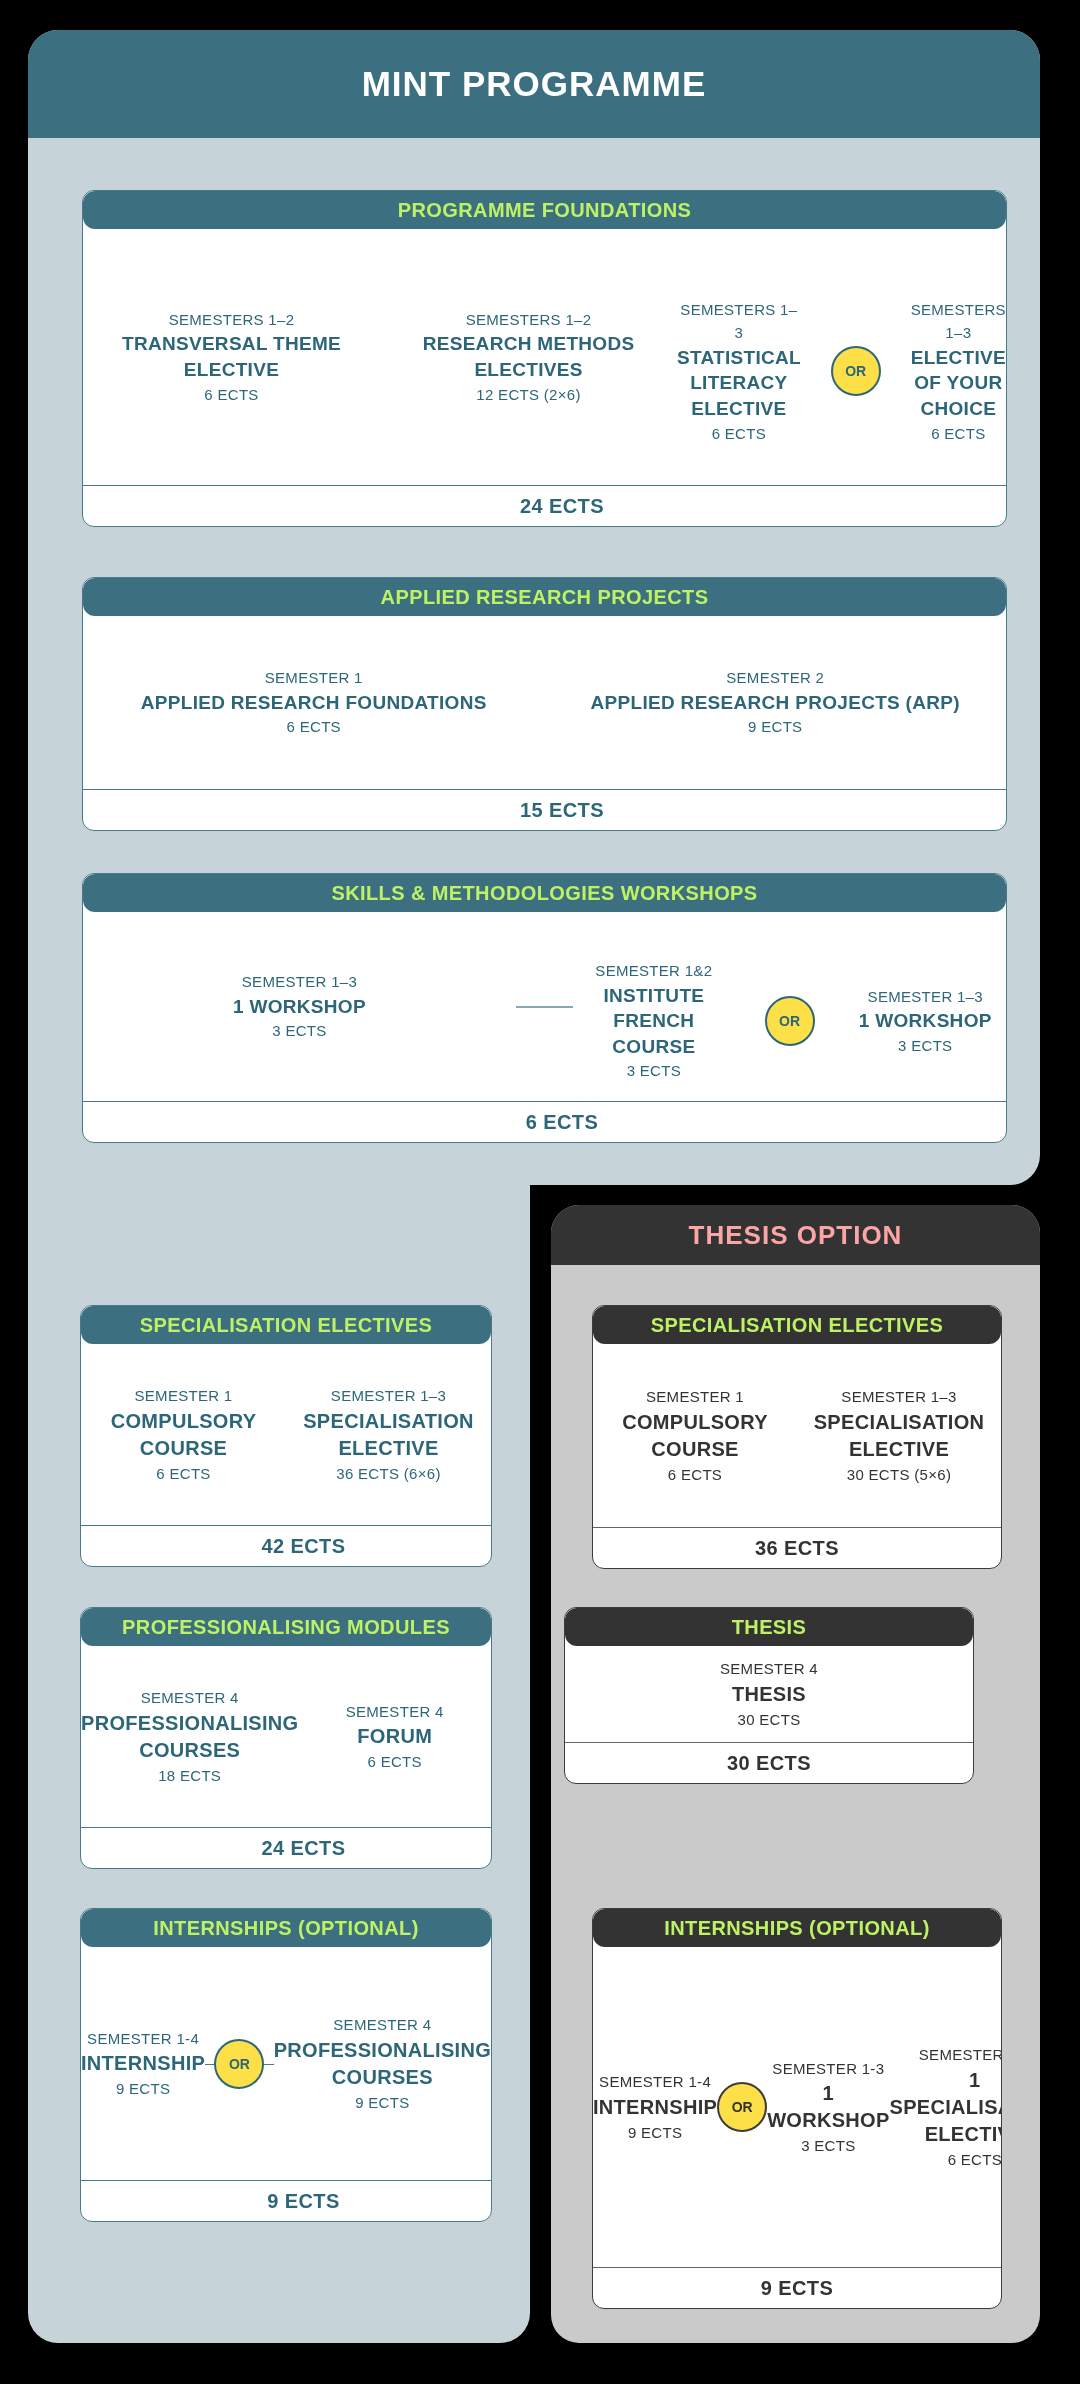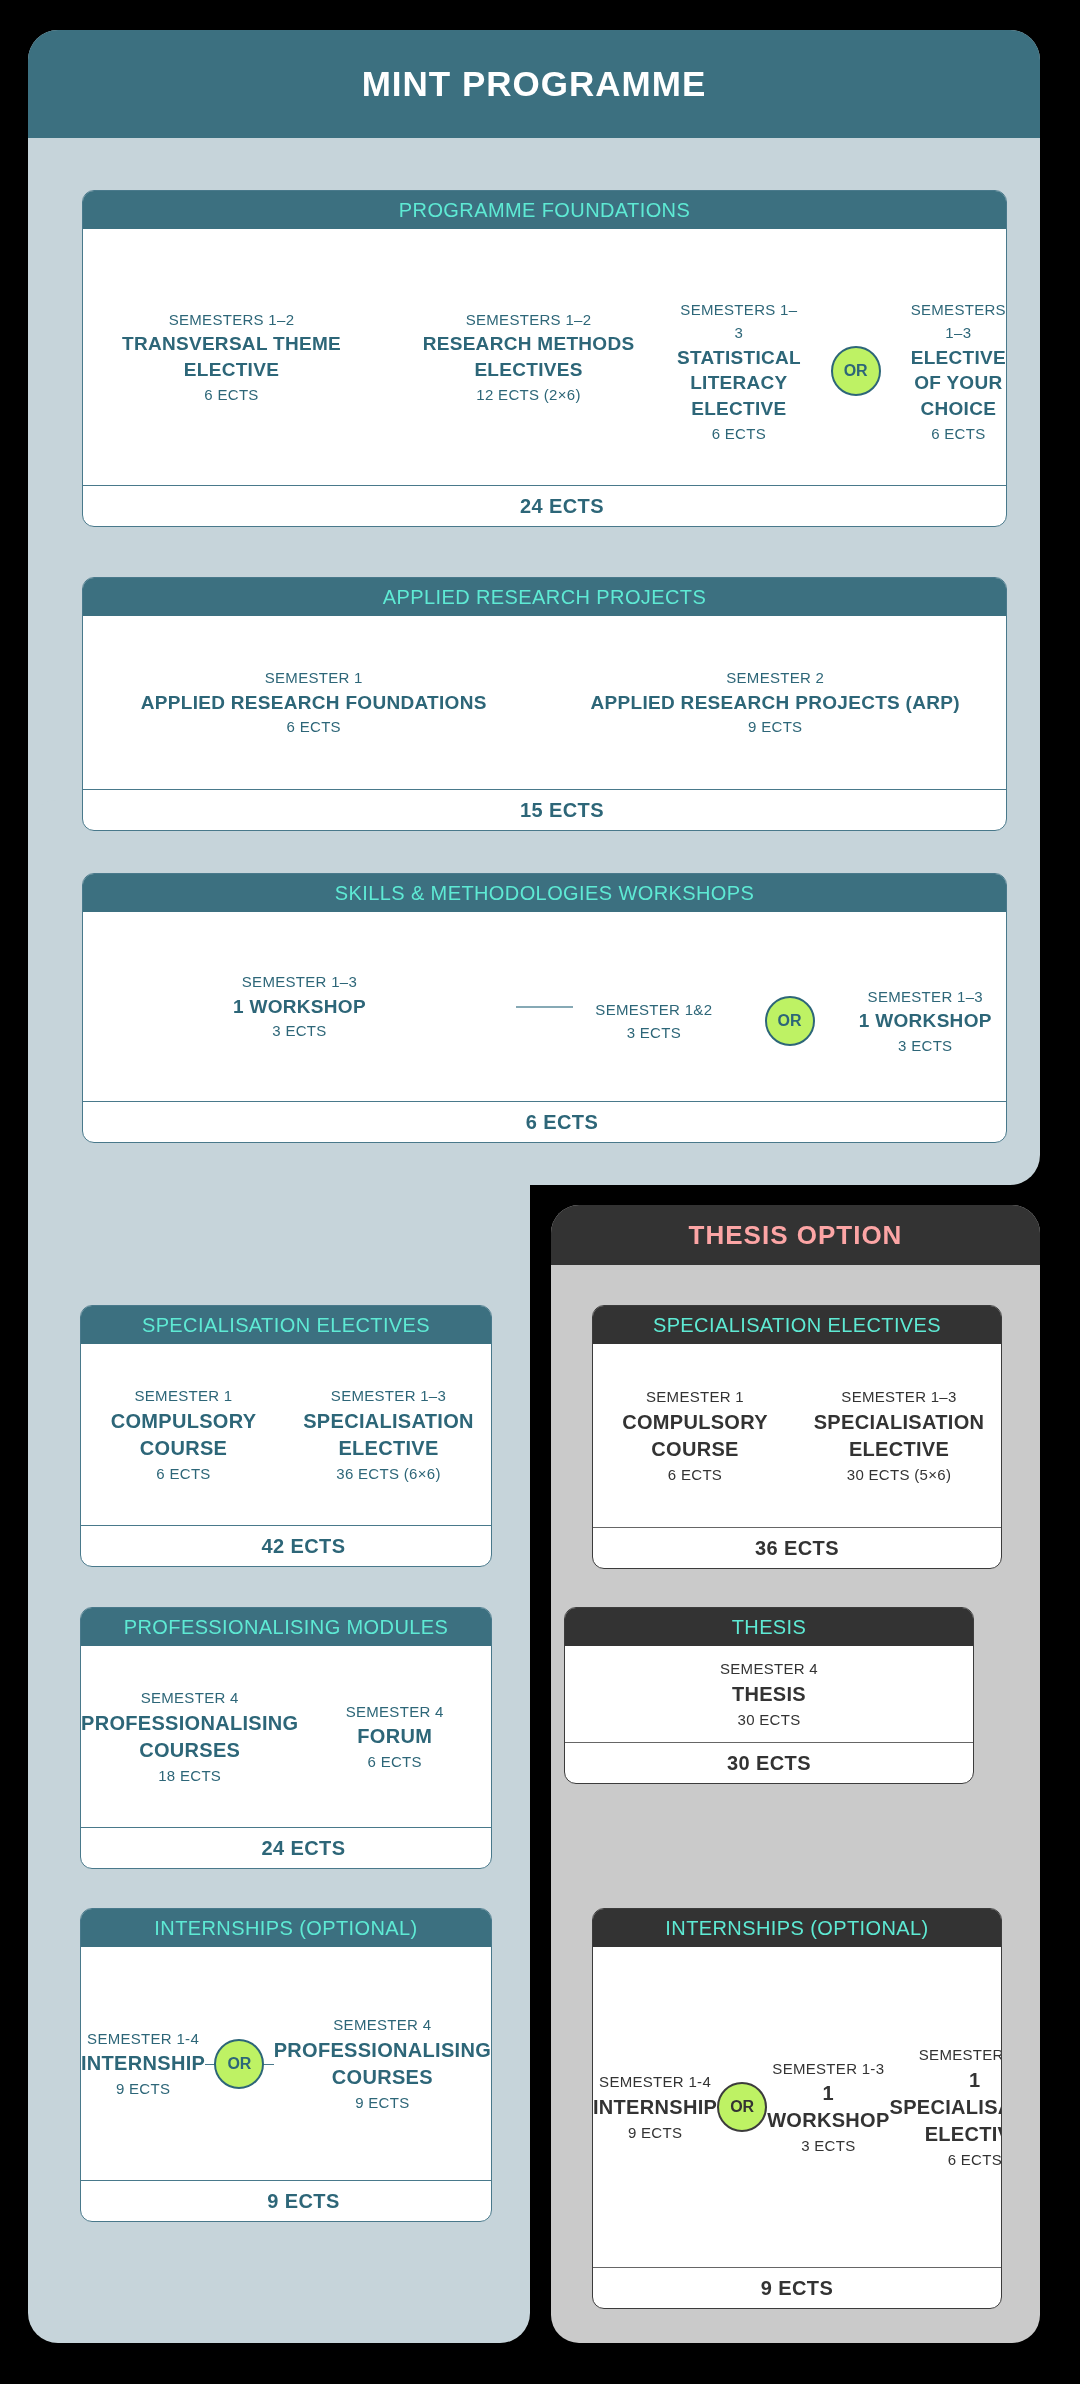--- a/index.html
+++ b/index.html
@@ -31,21 +31,21 @@
 
   
   .card {
     position:absolute; display:flex; flex-direction:column;
     background:#fff; border-radius:12px; overflow:hidden;
   }
   .card.light { border:1px solid #49798b; color:#2d6678; }
   .card.dark  { border:1px solid #3c3c3c; color:#333333; }
   .card-header {
     flex:0 0 38px; display:flex; align-items:center; justify-content:center;
-    color:#5eead4; font-weight:normal; font-size:20px; letter-spacing:.4px;
+    color:#bef264; font-weight:bold; font-size:20px; letter-spacing:.4px;border-radius:12px;
   }
   .light .card-header { background:#3c7080; }
   .dark  .card-header { background:#333333; }
   .card-body {
     flex:1; display:flex; flex-direction:row;
     justify-content:space-evenly; align-items:center; padding:4px 0;
   }
   .card-footer {
     flex:0 0 40px; display:flex; align-items:center; justify-content:center;
     font-weight:bold; font-size:20px; letter-spacing:.4px;
@@ -53,23 +53,23 @@
   .light .card-footer { border-top:1px solid #49798b;padding-left:35px; }
   .dark  .card-footer { border-top:1px solid #666; }
 
   .stack { text-align:center; width:100%; }
   .sem, .ects { font-size:15px; line-height:1.55; letter-spacing:.3px; }
   .course-title { font-size:20px; font-weight:bold; line-height:1.35; letter-spacing:.3px; }
   .wide .course-title { font-size:19px; }
 
   .or-row { display:grid; grid-template-columns:1fr 110px 1fr; align-items:center; width:100%;margin-top:29px; }
   .or-circle {
-    width:46px; height:46px; border-radius:50%; background:#bef264;
+    width:46px; height:46px; border-radius:50%; background:#fde047;
     display:flex; align-items:center; justify-content:center;
-    font-weight:bold; font-size:16px; margin:0 auto; position:relative; z-index:1;
+    font-weight:bold; font-size:14px; margin:0 auto; position:relative; z-index:1;
   }
   .light .or-circle { border:2px solid #2d6678; color:#2d6678; }
   .dark  .or-circle { border:2px solid #3c3c3c; color:#333333; }
 
   .mini-divider { width:122px; height:0; border-top:2px solid #86a9b5; margin:0 auto; }
 
   .or-divider { position:relative; width:100%; height:48px;
     display:flex; align-items:center; justify-content:center; }
   .or-divider .line { position:absolute; left:0; right:0; top:50%; height:1px; }
   .light .or-divider .line { background:#49798b; }
@@ -151,20 +151,21 @@
   <div class="card-body">
     <div class="stack">
       <div class="sem">SEMESTER 1–3</div>
       <div class="course-title">1 WORKSHOP</div>
       <div class="ects">3 ECTS</div>
     </div>
     <div class="mini-divider"></div>
     <div class="or-row">
       <div class="stack">
         <div class="sem">SEMESTER 1&amp;2</div>
+        <div class="course-title">INSTITUTE FRENCH COURSE</div>
         <div class="ects">3 ECTS</div>
       </div>
       <div class="or-circle">OR</div>
       <div class="stack">
         <div class="sem">SEMESTER 1–3</div>
         <div class="course-title">1 WORKSHOP</div>
         <div class="ects">3 ECTS</div>
       </div>
     </div>
   </div>

